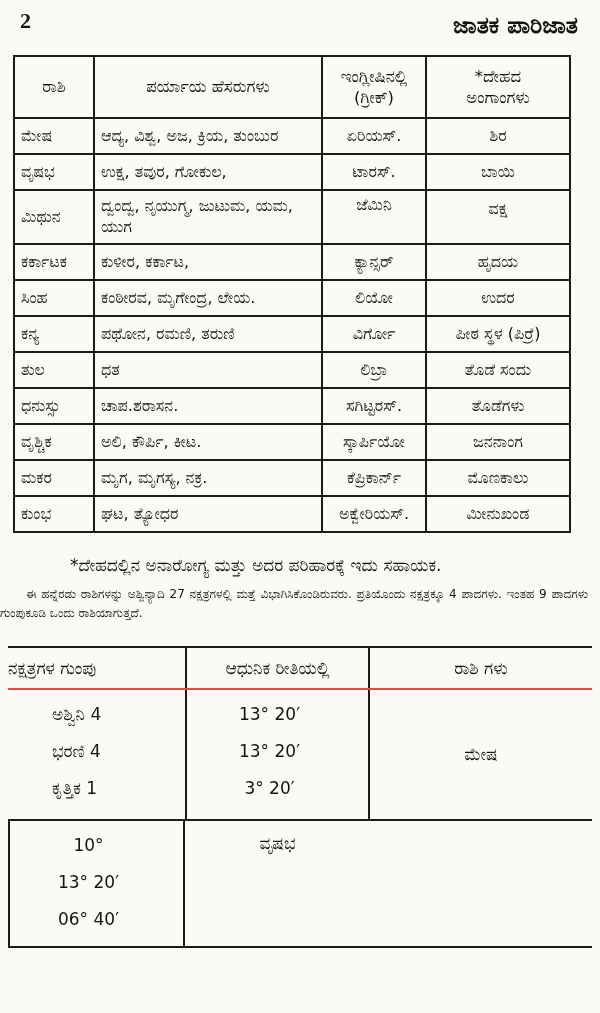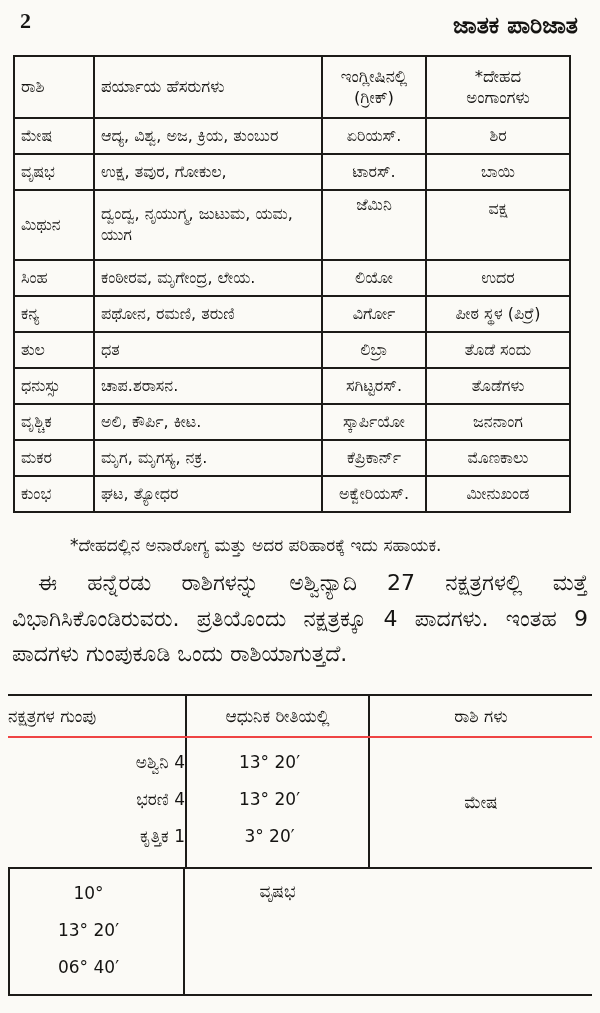--- a/index.html
+++ b/index.html
@@ -35,36 +35,36 @@
     font-size: 16px;
     line-height: 1.3;
     padding: 4px 6px;
     vertical-align: middle;
   }
   table.rashi-table th { height: 62px; font-size: 16.5px; }
   col.c-rashi { width: 80px; }
   col.c-names { width: 228px; }
   col.c-greek { width: 104px; }
   col.c-body  { width: 144px; }
-  .th-rashi, .th-names { text-align: left; padding-left: 9px; }
+  .th-rashi, .th-names { text-align: center; padding-left: 9px; }
   .td-rashi { text-align: left; padding-left: 8px; height: 36px; }
   .td-names { text-align: left; padding-left: 10px; }
   .td-greek, .td-body { text-align: center; }
   .th-greek, .th-body { text-align: center; }
   .hdr-2line span { display: block; }
 
   
   .footnote {
     margin: 22px 14px 0 14px;
     padding-left: 56px;
     font-size: 17px;
   }
   .body-paragraph {
-    margin: 10px 12px 0 12px;
-    font-size: 22px;
+    margin: 10px 12px 0 0;
+    font-size: 12px;
     line-height: 1.62;
     text-align: justify;
     text-indent: 26px;
   }
 
   
   .nak-table {
     margin: 22px 8px 0 8px;
     width: 584px;
     border-top: 2px solid #1c1b18;
@@ -75,21 +75,21 @@
     display: grid;
     grid-template-columns: 177px 185px 1fr;
   }
   .nak-header { border-bottom: 2px solid #ef4444; }
   .nak-header .nak-cell { padding: 10px 0; }
   .nak-cell-mid { border-left: 2px solid #1c1b18; border-right: 2px solid #1c1b18; }
   .nak-h-left { padding-left: 22px; }
   .nak-h-mid, .nak-h-right { text-align: center; }
   .nak-group { border-bottom: 2px solid #1c1b18; }
   .nak-group:last-child { border-bottom: none; }
-  .g-left { padding: 6px 0 12px 44px; text-align: right; }
+  .g-left { padding: 6px 0 12px 44px; }
   .g-left .g-name { line-height: 37px; }
   .g-mid  { text-align: center; padding: 6px 16px 8px 0; }
   .g-mid .g-val { line-height: 37px; }
   .g-right { display: flex; justify-content: center; }
   .g-right.align-center { align-items: center; }
   .g-right.align-top { align-items: flex-start; padding-top: 12px; }
 </style>
 </head>
 <body>
 
@@ -127,23 +127,29 @@
       <td class="td-body">ಶಿರ</td>
     </tr>
     <tr>
       <td class="td-rashi">ವೃಷಭ</td>
       <td class="td-names">ಉಕ್ಷ, ತವುರ, ಗೋಕುಲ,</td>
       <td class="td-greek">ಟಾರಸ್.</td>
       <td class="td-body">ಬಾಯಿ</td>
     </tr>
     <tr>
       <td class="td-rashi">ಮಿಥುನ</td>
-      <td class="td-names" style="height:70px">ದ್ವಂದ್ವ, ನೃಯುಗ್ಮ, ಜುಟುಮ, ಯಮ, ಯುಗ</td>
+      <td class="td-names" style="height:54px">ದ್ವಂದ್ವ, ನೃಯುಗ್ಮ, ಜುಟುಮ, ಯಮ, ಯುಗ</td>
       <td class="td-greek" style="vertical-align:top;">ಜೆಮಿನಿ</td>
       <td class="td-body" style="vertical-align:top;padding-top:8px">ವಕ್ಷ</td>
+    </tr>
+    <tr>
+      <td class="td-rashi">ಕರ್ಕಾಟಕ</td>
+      <td class="td-names">ಕುಳೀರ, ಕರ್ಕಾಟ,</td>
+      <td class="td-greek">ಕ್ಯಾನ್ಸರ್</td>
+      <td class="td-body">ಹೃದಯ</td>
     </tr>
     <tr>
       <td class="td-rashi">ಸಿಂಹ</td>
       <td class="td-names">ಕಂಠೀರವ, ಮೃಗೇಂದ್ರ, ಲೇಯ.</td>
       <td class="td-greek">ಲಿಯೋ</td>
       <td class="td-body">ಉದರ</td>
     </tr>
     <tr>
       <td class="td-rashi">ಕನ್ಯ</td>
       <td class="td-names">ಪಥೋನ, ರಮಣಿ, ತರುಣಿ</td>

